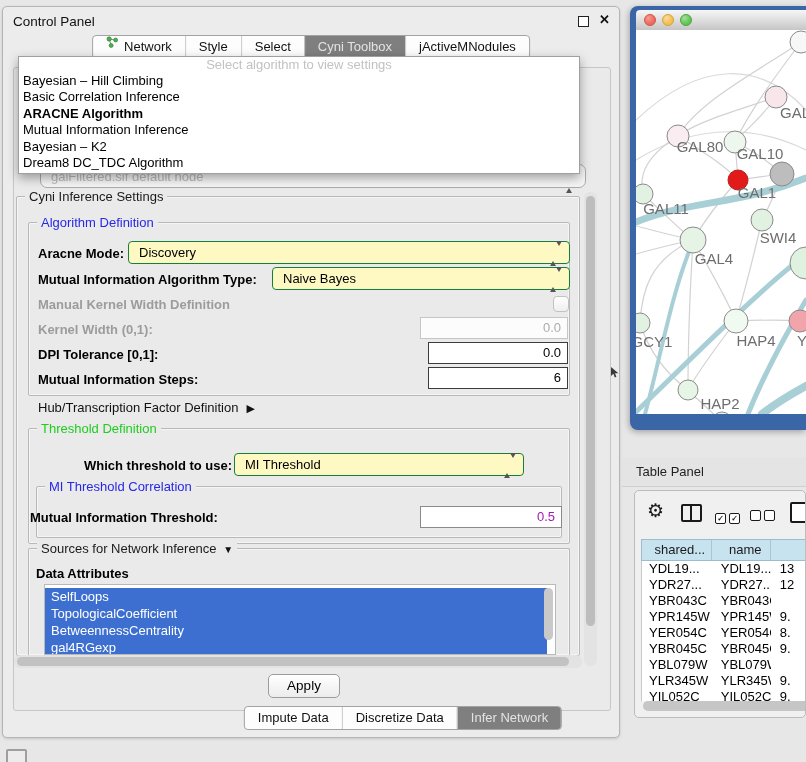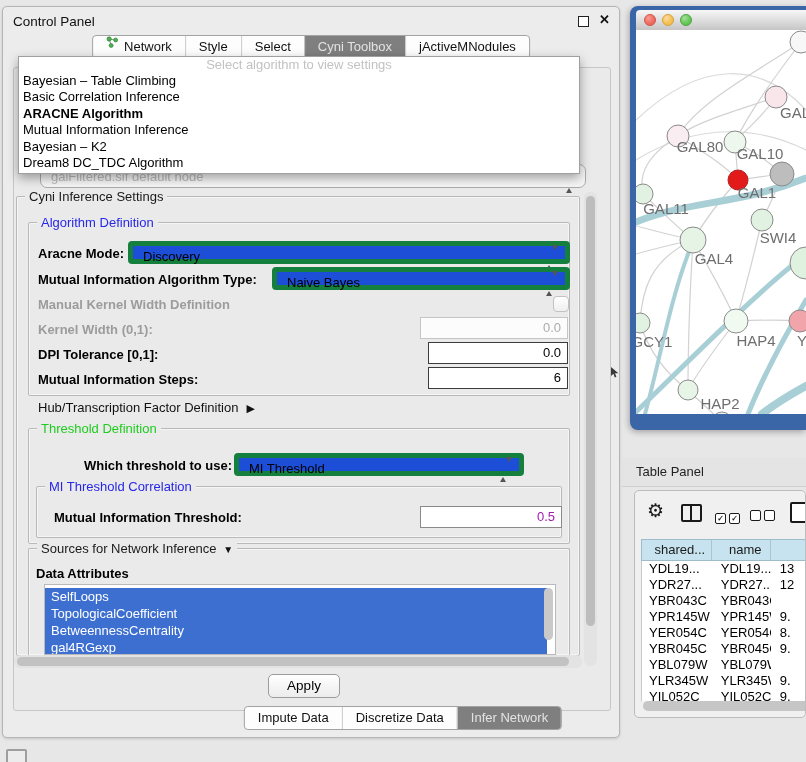--- a/index.html
+++ b/index.html
@@ -53,21 +53,21 @@
   
   .fs{border:1px solid #B9B9B9;border-radius:2px;box-shadow:inset 0 0 0 1px #F5F5F5;}
   .legend{position:absolute;top:-8px;left:8px;background:var(--panelbg);padding:0 4px;font-size:13px;white-space:nowrap;}
   .legend.black{color:#1A1A1A;}
   .legend.blue{color:var(--legend-blue);}
   .legend.green{color:var(--legend-green);}
 
   .lbl{font-size:13px;font-weight:bold;color:#000;white-space:nowrap;}
   .lbl.dis{color:#9C9C9C;}
 
-  .combo{background:#1d4ed8;border:5px solid #15803d;border-radius:4px;font-size:13px;box-sizing:border-box;}
+  .combo{background:#fef9c3;border:1px solid #15803d;border-radius:4px;font-size:13px;box-sizing:border-box;}
   .combo .val{line-height:21px;padding-left:10px;}
   .spin{position:absolute;right:7px;top:4px;}
   .spin .up{width:0;height:0;border-left:3.5px solid transparent;border-right:3.5px solid transparent;border-bottom:5px solid #555;margin-bottom:2px;}
   .spin .dn{width:0;height:0;border-left:3.5px solid transparent;border-right:3.5px solid transparent;border-top:5px solid #555;}
 
   .field{background:#fff;font-size:13px;line-height:20px;text-align:right;padding-right:6px;box-sizing:border-box;}
   .field.dis{background:#FCFCFC;border:1px solid #C5C5C5;color:#ACACAC;}
   .field.en{border:1.5px solid #3C3C3C;color:#000;}
   .field.thin{border:1px solid #8A8A8A;color:#a21caf;}
 
@@ -171,21 +171,21 @@
   </div>
 
   <div class="abs bg-combo">
     <span>galFiltered.sif default node</span>
     <span class="spin"><span class="up"></span><span class="dn"></span></span>
   </div>
 
   <div class="abs popup">
     <div class="ph">Select algorithm to view settings</div>
     <div>
-        <div class="algo-item">Bayesian – Table Climbing</div>
+        <div class="algo-item">Bayesian – Hill Climbing</div>
         <div class="algo-item">Basic Correlation Inference</div>
         <div class="algo-item sel">ARACNE Algorithm</div>
         <div class="algo-item">Mutual Information Inference</div>
         <div class="algo-item">Bayesian – K2</div>
         <div class="algo-item">Dream8 DC_TDC Algorithm</div>
       </div>
   </div>
 
   <div class="abs fs" style="left:16px;top:196px;width:562px;height:458px;">
     <span class="legend black">Cyni Inference Settings</span>
@@ -228,21 +228,21 @@
   </div>
   <div class="abs lbl" style="left:84px;top:458px;">Which threshold to use:</div>
   <div class="abs combo" style="left:234px;top:453px;width:290px;height:23px;">
     <div class="val">MI Threshold</div>
     <span class="spin"><span class="up"></span><span class="dn"></span></span>
   </div>
 
   <div class="abs fs" style="left:36px;top:486px;width:524px;height:50px;">
     <span class="legend blue">MI Threshold Correlation</span>
   </div>
-  <div class="abs lbl" style="left:54px;top:510px;">Mutual Information Threshold:</div>
+  <div class="abs lbl" style="left:30px;top:510px;">Mutual Information Threshold:</div>
   <div class="abs field thin" style="left:420px;top:506px;width:142px;height:22px;">0.5</div>
 
   <div class="abs fs" style="left:28px;top:548px;width:540px;height:112px;border-bottom:none;">
     <span class="legend black"><span>Sources for Network Inference</span> <span class="tri" style="font-size:10px;margin-left:3px;">▼</span></span>
   </div>
   <div class="abs lbl" style="left:36px;top:566px;">Data Attributes</div>
   <div class="abs attr-list" style="left:44px;top:584px;width:512px;height:71px;">
     <div>
         <div class="attr-item">SelfLoops</div>
         <div class="attr-item">TopologicalCoefficient</div>

